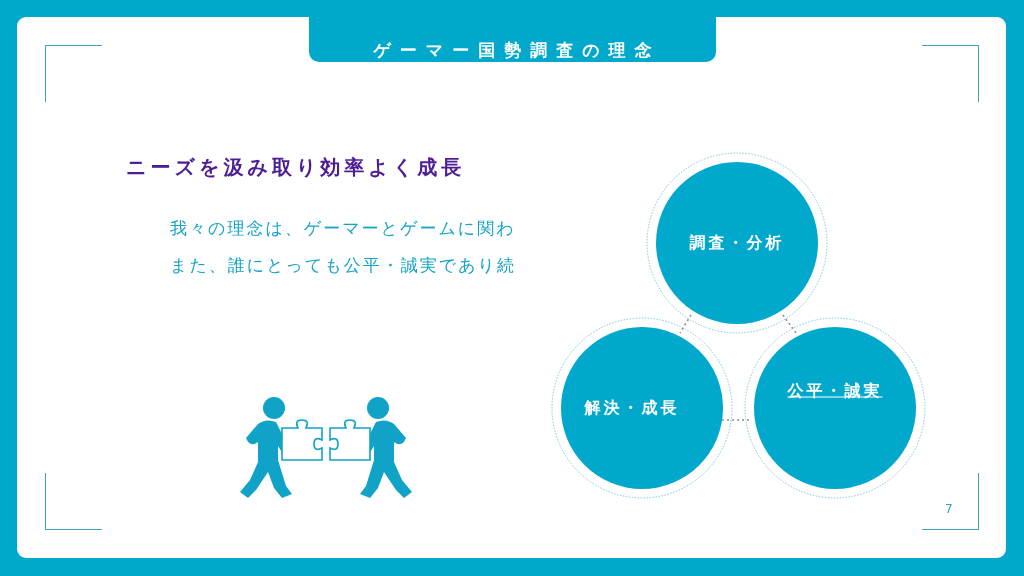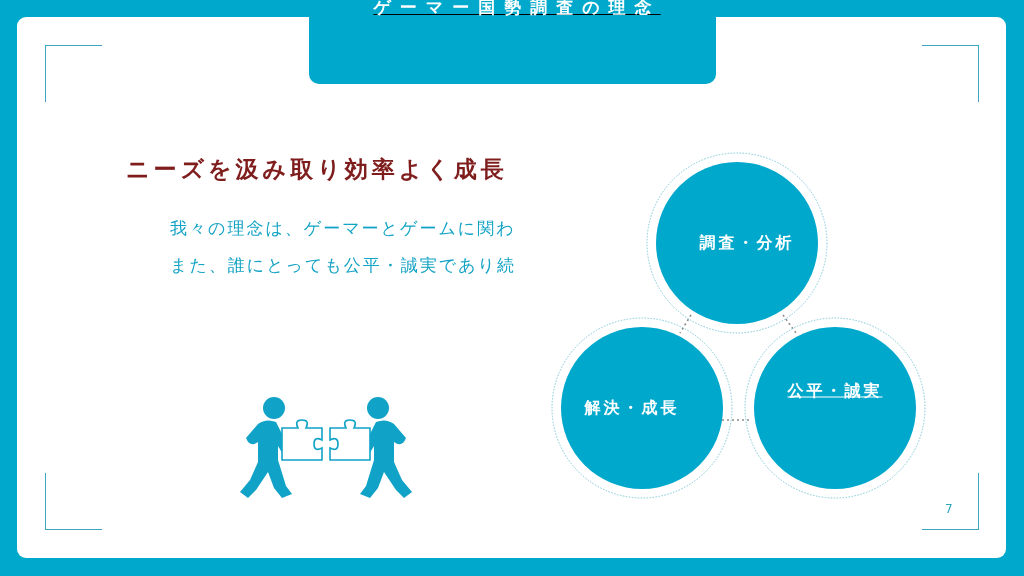--- a/index.html
+++ b/index.html
@@ -7,39 +7,39 @@
       width: 1024px; height: 576px; overflow: hidden;
       background: #00a8cc;
       font-family: "DejaVu Sans", "Liberation Sans", sans-serif;
       position: relative;
     }
     .panel {
       position: absolute; left: 17px; top: 17px; width: 989px; height: 541px;
       background: #ffffff; border-radius: 9px;
     }
     .title-tab {
-      position: absolute; left: 309px; top: 0; width: 407px; height: 84px;
+      position: absolute; left: 309px; top: 0; width: 407px; height: 62px;
       background: #00a8cc; border-radius: 0 0 10px 10px;
-      display: flex; align-items: flex-start; justify-content: center; text-decoration: underline;
+      display: flex; align-items: flex-end; justify-content: center;
     }
     .title-tab span {
       color: #ffffff; font-weight: bold; font-size: 17px; letter-spacing: 9px;
       margin-top: -4px; padding-left: 9px;
     }
     .corner { position: absolute; width: 56px; height: 56px; border-color: #3aa7bf; border-style: solid; border-width: 0; }
     .c-tl { left: 45px; top: 45px; border-top-width: 1.5px; border-left-width: 1.5px; }
     .c-tr { left: 922px; top: 45px; border-top-width: 1.5px; border-right-width: 1.5px; }
     .c-bl { left: 45px; top: 473px; border-bottom-width: 1.5px; border-left-width: 1.5px; }
     .c-br { left: 922px; top: 473px; border-bottom-width: 1.5px; border-right-width: 1.5px; }
     .page-num {
       position: absolute; left: 945px; top: 502px; font-size: 12px; color: #2ea5bd;
     }
     .headline {
-      position: absolute; left: 126px; top: 154px; font-size: 23px; font-weight: bold;
-      color: #7f1d1d; letter-spacing: 4px; white-space: nowrap;
+      position: absolute; left: 126px; top: 154px; font-size: 20px; font-weight: bold;
+      color: #4c1d95; letter-spacing: 4px; white-space: nowrap;
     }
     .body-text {
       position: absolute; left: 126px; top: 210px; width: 380px;
       color: #13a3c4; font-size: 17px; line-height: 36.5px; letter-spacing: 2px;
     }
     .body-text div { white-space: nowrap; margin-left: 44px; }
     .illustration { position: absolute; left: 236px; top: 390px; width: 180px; height: 112px; }
     .diagram { position: absolute; left: 540px; top: 145px; width: 400px; height: 360px; }
     .circle-label {
       position: absolute; color: #fff; font-weight: bold; font-size: 16px; letter-spacing: 3px;
@@ -95,16 +95,16 @@
 
     <circle cx="197" cy="98" r="90" fill="none" stroke="#7cc9d8" stroke-width="1" stroke-dasharray="1.5 1.5"></circle>
     <circle cx="197" cy="98" r="81" fill="#00a8cc"></circle>
 
     <circle cx="102" cy="263" r="90" fill="none" stroke="#7cc9d8" stroke-width="1" stroke-dasharray="1.5 1.5"></circle>
     <circle cx="102" cy="263" r="81" fill="#00a8cc"></circle>
 
     <circle cx="295" cy="263" r="90" fill="none" stroke="#7cc9d8" stroke-width="1" stroke-dasharray="1.5 1.5"></circle>
     <circle cx="295" cy="263" r="81" fill="#00a8cc"></circle>
   </svg>
-  <div class="circle-label" style="left:207px; top:98px;">調査・分析</div>
+  <div class="circle-label" style="left:197px; top:98px;">調査・分析</div>
   <div class="circle-label" style="left:92px; top:263px;">解決・成長</div>
   <div class="circle-label" style="left:295px; top:246px;text-decoration:underline;">公平・誠実</div>
 </div>
 
 </body></html>

